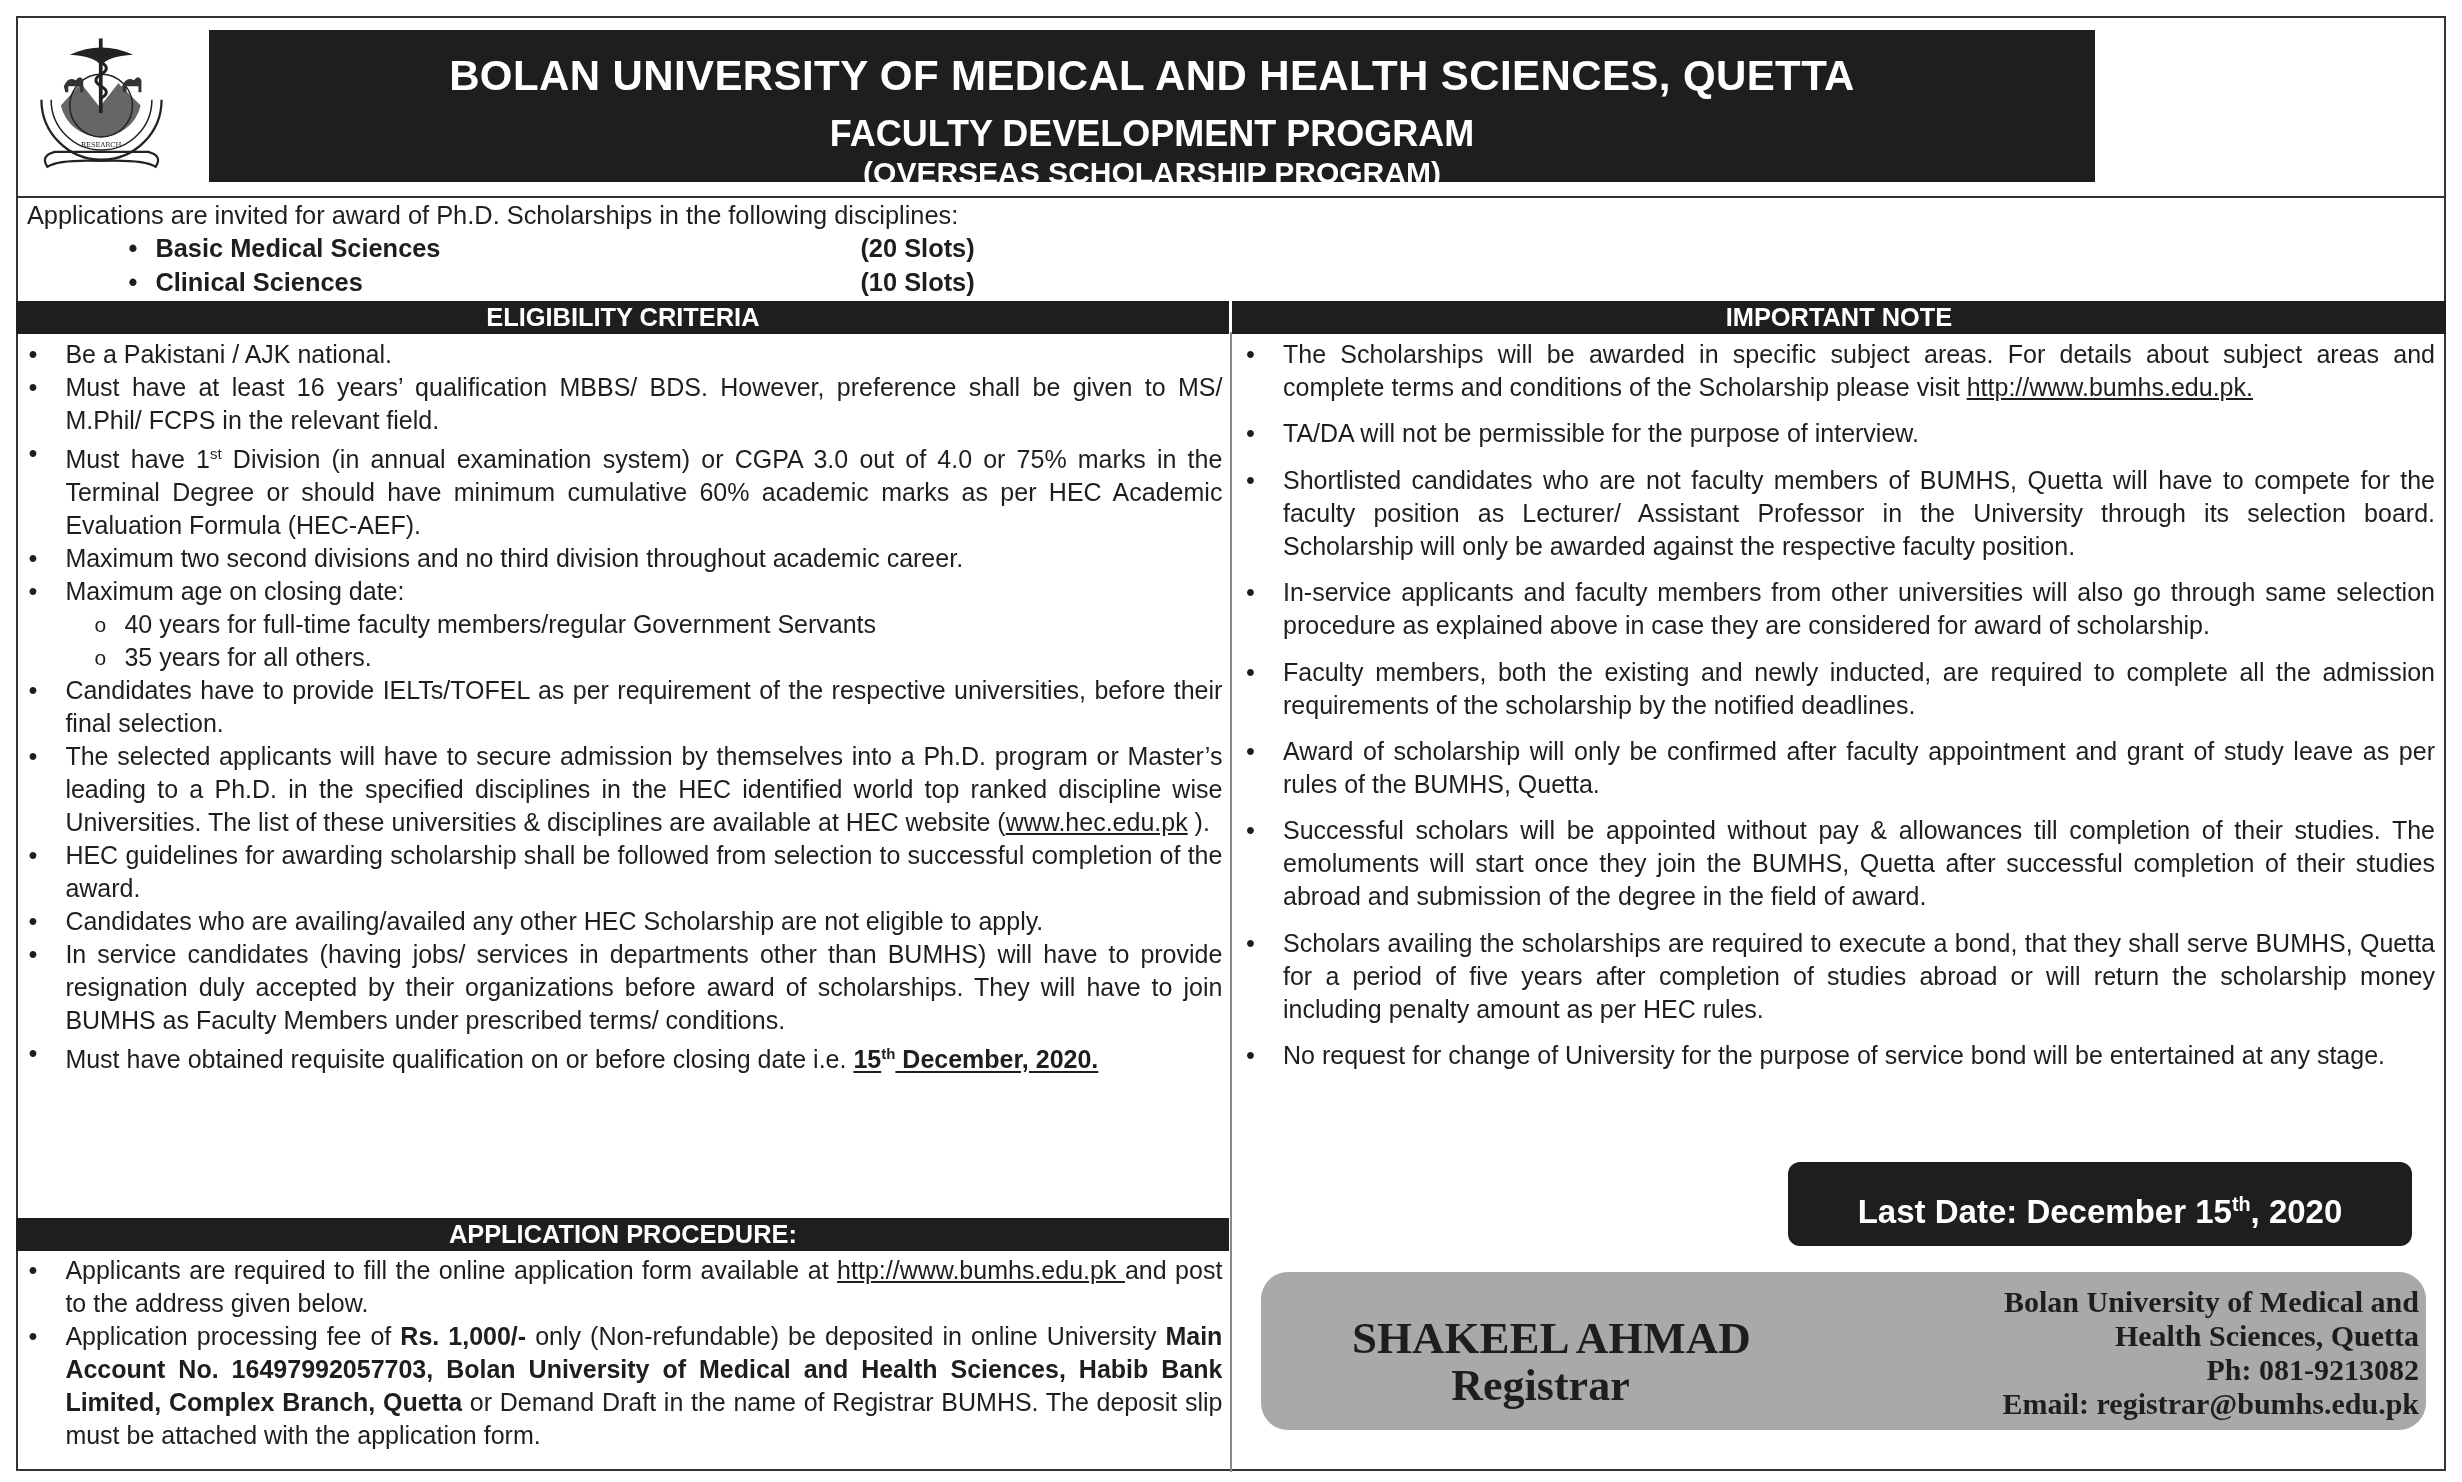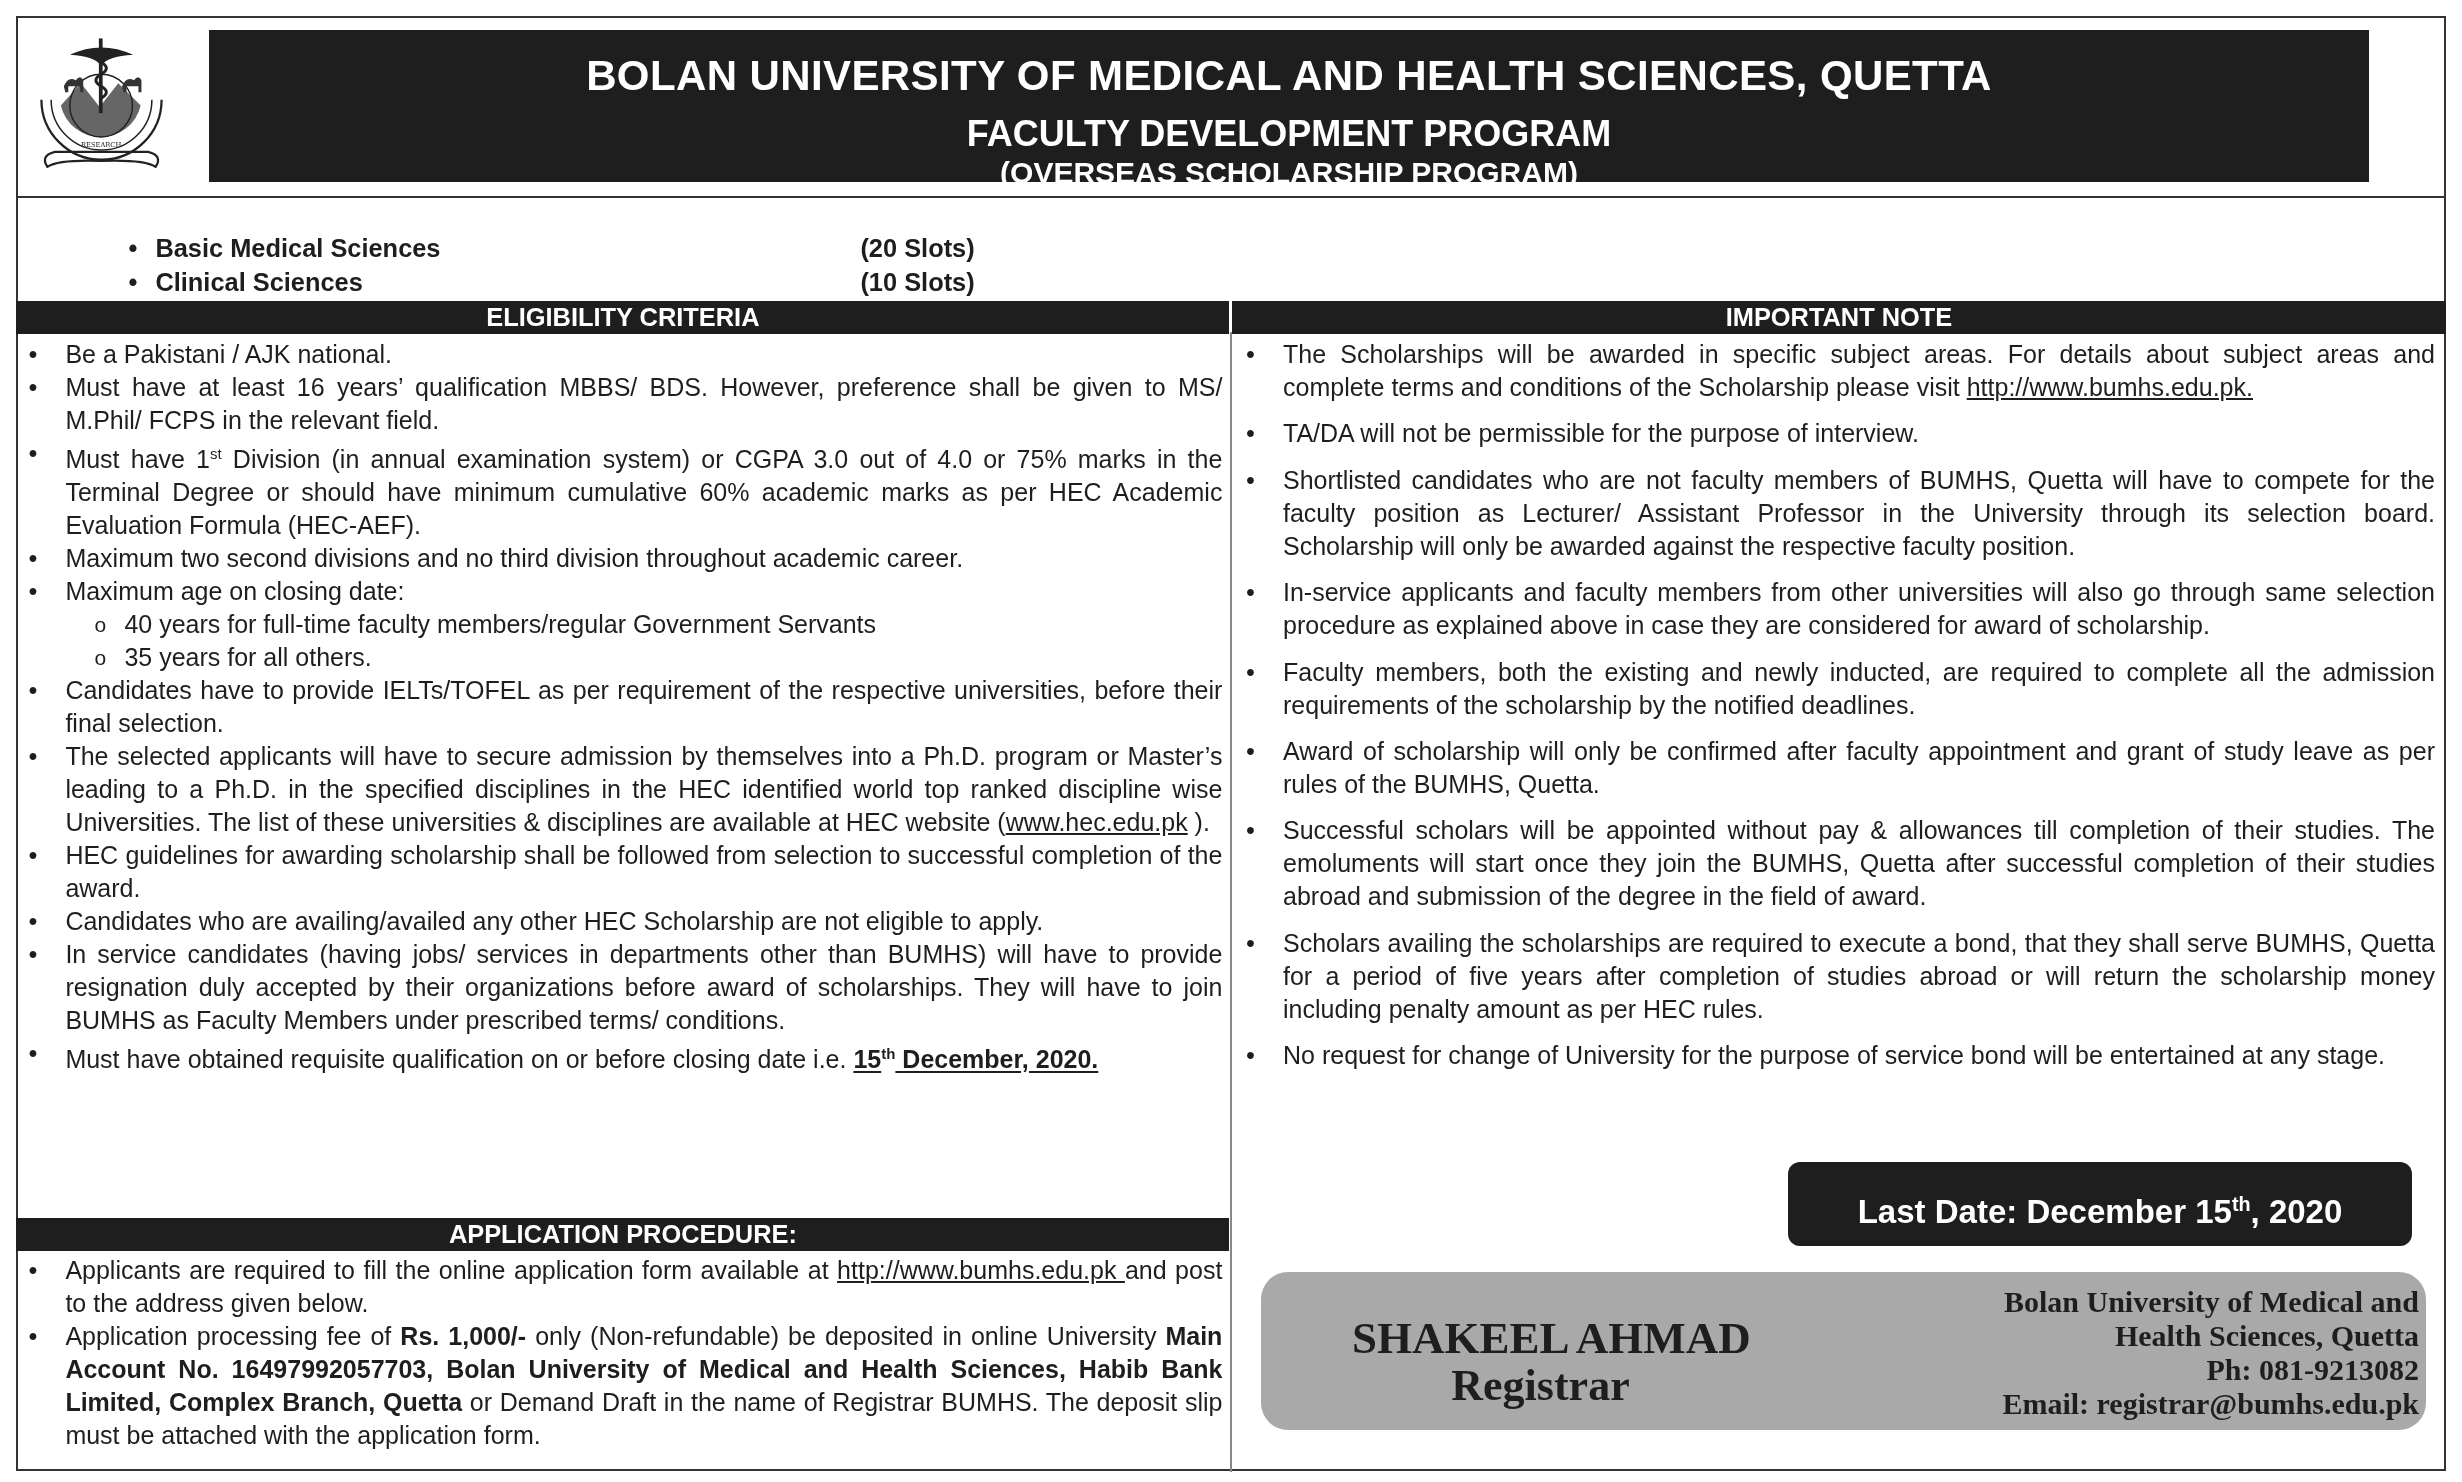--- a/index.html
+++ b/index.html
@@ -1,19 +1,19 @@
 <!DOCTYPE html>
 <html style="font-size:12px"><head>
 <meta charset="utf-8">
 <style>
   html, body { margin:0; padding:0; background:#fff; }
   body { width:2462px; height:1482px; position:relative; overflow:hidden; font-family:"Liberation Sans", "DejaVu Sans", sans-serif; color:#1e1e1e; }
   .frame { position:absolute; left:16.4px; top:16.4px; width:2430px; height:1455px; border:2.2px solid #333; box-sizing:border-box; }
   .logo { position:absolute; left:25.4px; top:25.4px; width:153px; height:153px; }
-  .banner { position:absolute; left:209px; top:30px; width:2160px; height:152px; background:#1e1e1e; color:#fff; text-align:center; }
+  .banner { position:absolute; left:209px; top:30px; width:1886px; height:152px; background:#1e1e1e; color:#fff; text-align:center; }
   .banner .t1 { position:absolute; left:0; right:0; top:22.4px; font-size:42px; font-weight:bold; letter-spacing:0.4px; }
   .banner .t2 { position:absolute; left:0; right:0; top:83px; font-size:36px; font-weight:bold; }
   .banner .t3 { position:absolute; left:0; right:0; top:126px; font-size:30px; font-weight:bold; }
   .intro { position:absolute; left:16.4px; top:196px; width:2430px; height:105px; border-top:2.2px solid #333; }
   .intro .lead { position:absolute; left:10.5px; top:3px; font-size:25.4px; }
   .disc { position:absolute; left:139px; font-size:25.4px; font-weight:bold; }
   .disc .dot { position:absolute; left:-27px; top:0; }
   .slot { position:absolute; left:844px; font-size:25.4px; font-weight:bold; }
   .sec-head { position:absolute; height:33px; background:#1e1e1e; color:#fff; font-weight:bold; font-size:25.4px; text-align:center; line-height:33px; }
   .col { position:absolute; font-size:25px; line-height:33px; }
@@ -55,20 +55,21 @@
   </svg>
 </div>
 
 <div class="banner">
   <div class="t1">BOLAN UNIVERSITY OF MEDICAL AND HEALTH SCIENCES, QUETTA</div>
   <div class="t2">FACULTY DEVELOPMENT PROGRAM</div>
   <div class="t3">(OVERSEAS SCHOLARSHIP PROGRAM)</div>
 </div>
 
 <div class="intro">
+  <div class="lead">Applications are invited for award of Ph.D. Scholarships in the following disciplines:</div>
   <div class="disc" style="top:36px"><span class="dot">•</span><span>Basic Medical Sciences</span></div>
   <div class="slot" style="top:36px">(20 Slots)</div>
   <div class="disc" style="top:70px"><span class="dot">•</span><span>Clinical Sciences</span></div>
   <div class="slot" style="top:70px">(10 Slots)</div>
 </div>
 
 <div class="sec-head" style="left:16.4px; top:301px; width:1213px;">ELIGIBILITY CRITERIA</div>
 <div class="sec-head" style="left:1232px; top:301px; width:1214px;">IMPORTANT NOTE</div>
 
 <div class="divider"></div>

